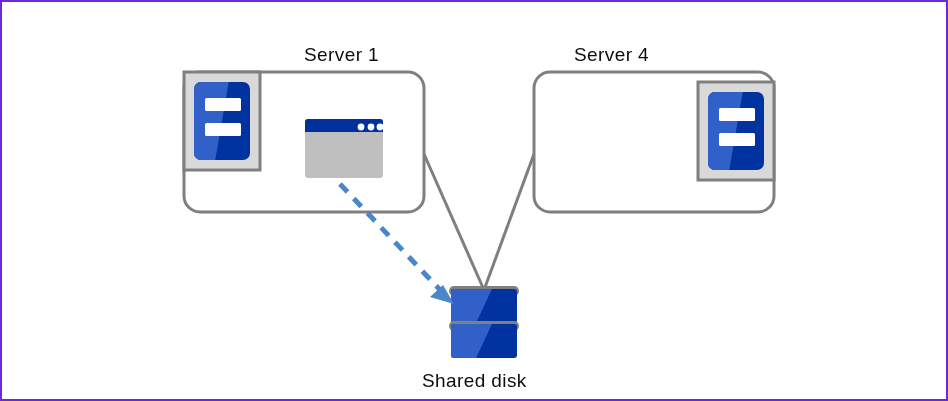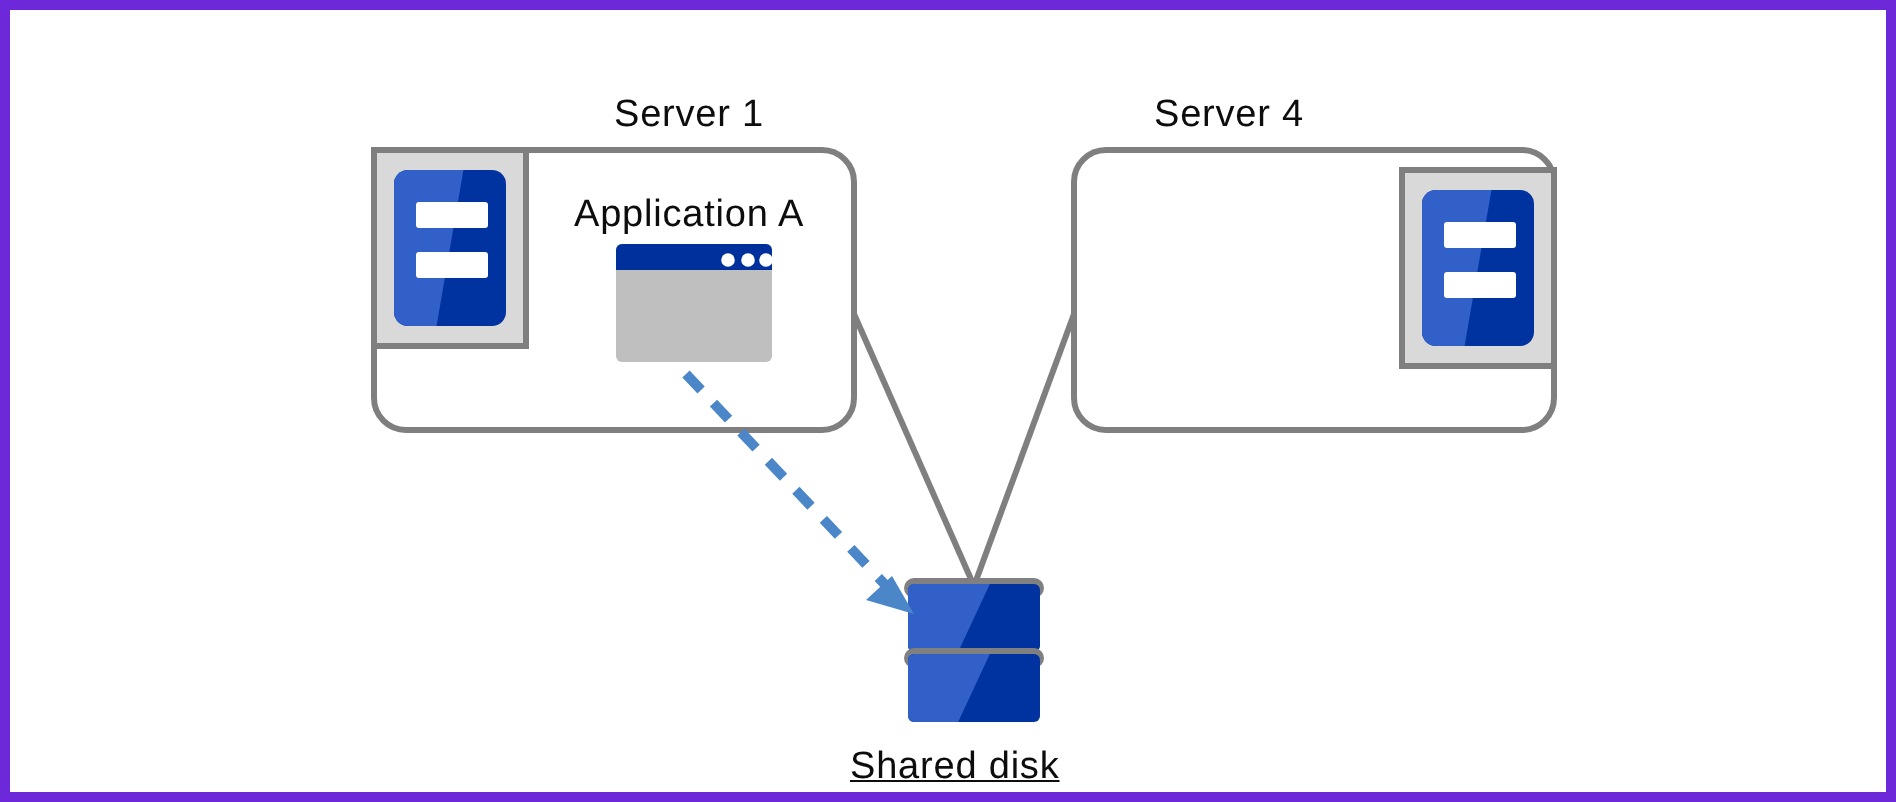--- a/index.html
+++ b/index.html
@@ -8,42 +8,42 @@
     background: #ffffff;
   }
   body {
     font-family: "Liberation Sans", sans-serif;
   }
   #canvas {
     position: relative;
     width: 948px;
     height: 401px;
     background: #ffffff;
-    border: 5px solid #6d28d9;
+    border: 2px solid #6d28d9;
     box-sizing: border-box;
     overflow: hidden;
   }
   #svg-layer {
     position: absolute;
     left: 0;
     top: 0;
     width: 948px;
     height: 401px;
   }
   .node-label {
     position: absolute;
     font-size: 19px;
     color: #0d0d0d;
     white-space: nowrap;
     letter-spacing: 0.4px;
   }
   #server1-title { left: 302px; top: 42px; }
   #server2-title { left: 572px; top: 42px; }
   #app-a-title   { left: 282px; top: 92px; }
-  #shared-disk-title { left: 420px; top: 368px; text-decoration: underline; }
+  #shared-disk-title { left: 420px; top: 368px; }
 </style>
 </head>
 <body>
 
 <div id="canvas">
 
   <svg id="svg-layer" viewBox="0 0 948 401" xmlns="http://www.w3.org/2000/svg">
 
     <defs>
 
@@ -112,17 +112,16 @@
       <line x1="338" y1="182" x2="441" y2="291" stroke="#4a86c8" stroke-width="5" stroke-dasharray="11 9" stroke-linecap="butt"></line>
       <path d="M452,302 L428,295 L441,283 Z" fill="#4a86c8"></path>
     </g>
 
   </svg>
 
   <div class="node-label" id="server1-title">Server 1</div>
 
   <div class="node-label" id="server2-title">Server 4</div>
 
-  <div class="node-label" id="app-a-title">Application A</div>
 
   <div class="node-label" id="shared-disk-title">Shared disk</div>
 
 </div>
 
 </body></html>

